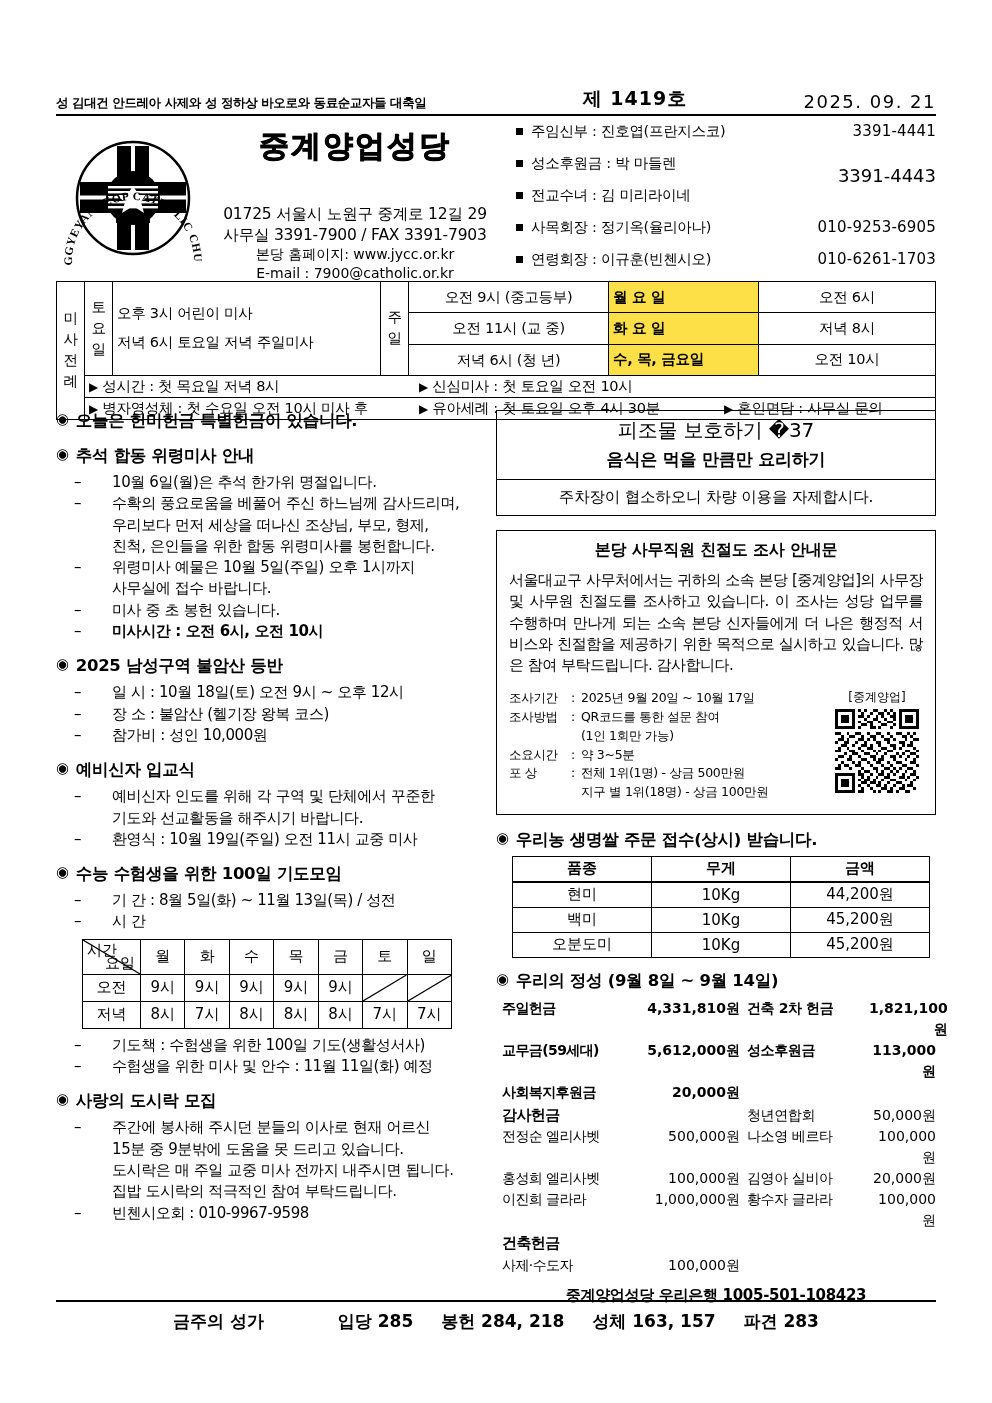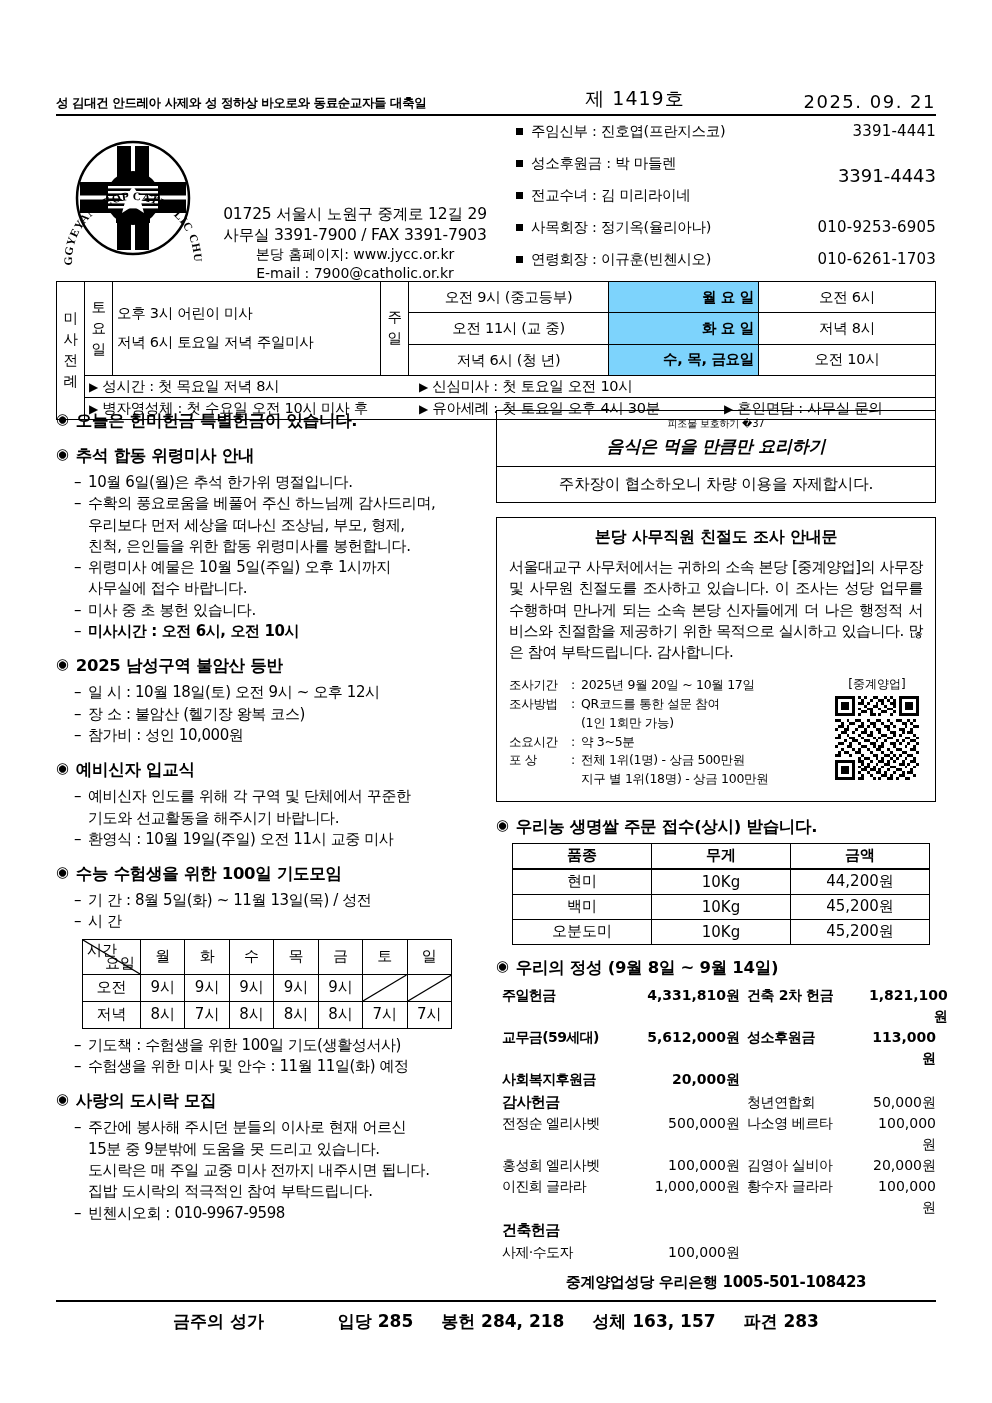--- a/index.html
+++ b/index.html
@@ -27,21 +27,21 @@
     top: 86px;
     width: 880px;
     display: flex;
     align-items: flex-end;
     justify-content: space-between;
     border-bottom: 2.5px solid #000;
     padding-bottom: 2px;
     box-sizing: border-box;
   }
   .hdr-feast { font-size: 12.5px; font-weight: 700; letter-spacing: -0.4px; }
-  .hdr-issue { font-size: 19px; font-weight: 400; letter-spacing: 1px; margin-left: 40px;}
+  .hdr-issue { font-size: 19px; font-weight: 700; letter-spacing: 1px; margin-left: 40px;}
   .hdr-date  { font-size: 18px; font-weight: 400; letter-spacing: 1.5px; }
 
   
   .logo-wrap {
     position: absolute;
     left: 58px;
     top: 118px;
     width: 150px;
     height: 152px;
   }
@@ -126,21 +126,21 @@
     letter-spacing: -0.3px;
   }
   .mt-vert {
     width: 26px;
     text-align: center;
     font-size: 14px;
     line-height: 1.45;
   }
   .mt-sat-times { padding-left: 10px; line-height: 2.0; }
   .mt-sun-times { text-align: center; line-height: 1.95; }
-  .mt-shade { background: #7dd3fc; text-align: right; font-weight: 700; }
+  .mt-shade { background: #fde047; text-align: left; font-weight: 700; }
   .mt-plain { text-align: center; }
   .mt-note { font-size: 14px; padding: 3px 6px; }
   .tri { font-size: 12px; }
 
   
   .col-left {
     position: absolute;
     left: 56px;
     top: 410px;
     width: 432px;
@@ -168,21 +168,21 @@
     line-height: 1.25;
   }
   .ann-sub {
     font-size: 15px;
     letter-spacing: -0.4px;
     line-height: 1.42;
     margin-left: 18px;
     display: flex;
   }
   .ann-sub .dash { flex: 0 0 auto; width: 14px; }
-  .ann-sub .txt { flex: 1 1 auto; }
+  .ann-sub .txt { flex: 1 1 auto; margin-left: 24px; }
 
   
   .pray-table {
     margin: 6px 0 6px 26px;
     border-collapse: collapse;
     width: 370px;
     table-layout: fixed;
   }
   .pray-table td {
     border: 1px solid #000;
@@ -212,22 +212,22 @@
   .box {
     border: 1.8px solid #000;
     box-sizing: border-box;
     margin-bottom: 14px;
   }
   .eco-top {
     text-align: center;
     padding: 6px 0 8px 0;
     border-bottom: 1.2px solid #000;
   }
-  .eco-l1 { font-size: 10px; letter-spacing: -0.2px; }
-  .eco-l2 { font-size: 17px; font-weight: 700; letter-spacing: -0.2px; margin-top: 4px; font-style: italic;}
+  .eco-l1 { font-size: 20px; letter-spacing: -0.2px; }
+  .eco-l2 { font-size: 17px; font-weight: 700; letter-spacing: -0.2px; margin-top: 4px;}
   .eco-bot {
     text-align: center;
     font-size: 15.5px;
     padding: 7px 0;
     letter-spacing: -0.2px;
   }
 
   .survey { padding: 9px 12px 12px 12px; }
   .survey-title {
     text-align: center;
@@ -348,20 +348,21 @@
       </g>
       <path d="M75 68 l6 9 h11 l-9 7 3 11 -11-7 -11 7 3-11 -9-7 h11 z" fill="#fff"></path>
       <rect x="58" y="95" width="34" height="10" fill="#000"></rect>
       <text font-size="11.5" font-family="'Liberation Serif', serif" font-weight="700" letter-spacing="0.6">
         <textPath href="#ringpath" startOffset="50%" text-anchor="middle">JUNGGYEYANGEOP CATHOLIC CHURCH</textPath>
       </text>
     </svg>
   </div>
 
   <div class="parish-title">
+    <div class="l2">중계양업성당</div>
   </div>
   <div class="addr-block">
     <div class="a1">01725 서울시 노원구 중계로 12길 29</div>
     <div class="a2">사무실 3391-7900 / FAX 3391-7903</div>
     <div class="a3">
       <b>본당 홈페이지</b><span>: www.jycc.or.kr</span>
     </div>
     <div class="a4">E-mail : 7900@catholic.or.kr</div>
   </div>
 

